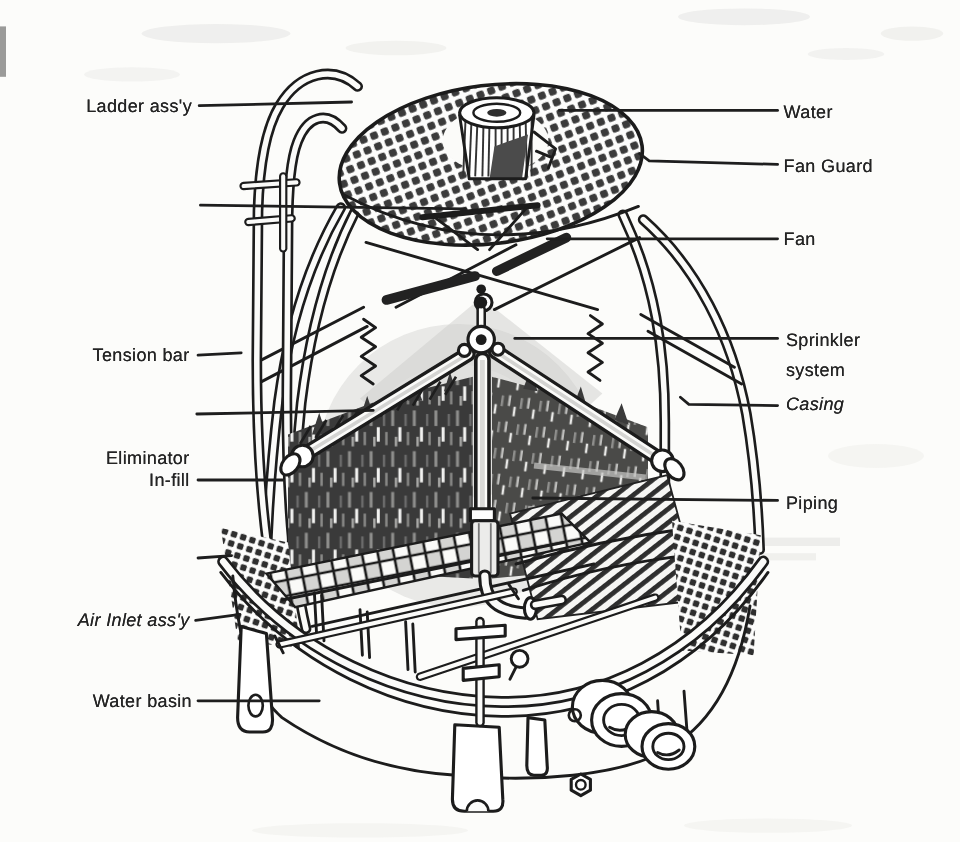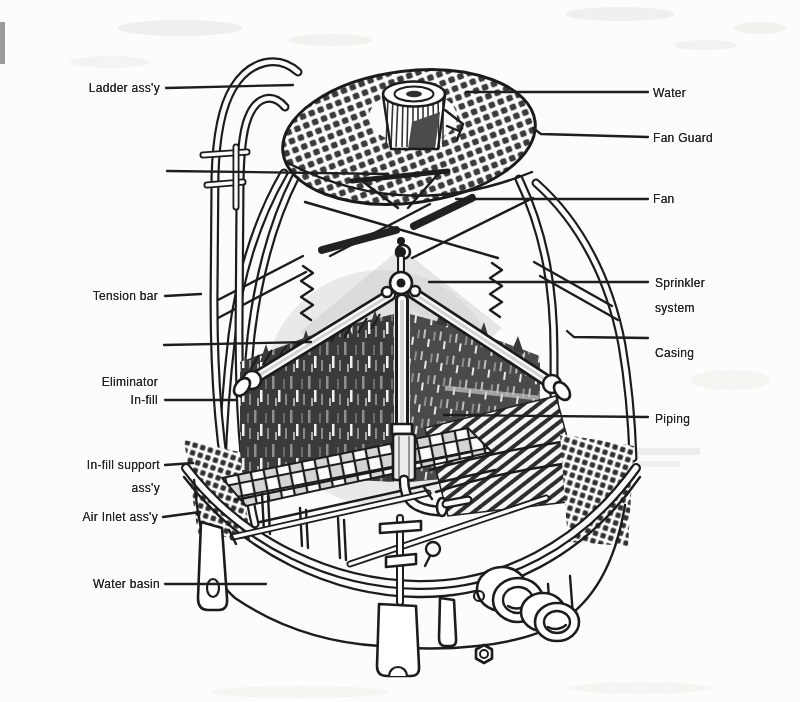--- a/index.html
+++ b/index.html
@@ -1,19 +1,19 @@
 <!DOCTYPE html>
 <html><head>
 <meta charset="utf-8">
 <style>
   html,body{margin:0;padding:0;background:#fff;}
   #stage{position:relative;width:800px;height:702px;background:#fcfcfa;overflow:hidden;
          font-family:"Liberation Sans",sans-serif;}
   #art{position:absolute;inset:0;}
-  .lbl{position:absolute;font-size:12px;line-height:23px;color:#242424;
+  .lbl{position:absolute;font-size:15px;line-height:23px;color:#242424;
        letter-spacing:.3px;white-space:pre-line;text-shadow:0 0 .5px #2a2a2a;}
   .lbl.lft{text-align:right;}
   .o{stroke:#1c1c1c;fill:none;stroke-linecap:round;stroke-linejoin:round;}
   .i{stroke:#fbfbf9;fill:none;stroke-linecap:round;stroke-linejoin:round;}
   .k{stroke:#1c1c1c;fill:none;stroke-width:2.4;stroke-linecap:round;stroke-linejoin:round;}
   .f{fill:#fff;stroke:#1c1c1c;stroke-width:2.6;stroke-linejoin:round;}
   .ldr{stroke:#1e1e1e;stroke-width:2.3;fill:none;stroke-linecap:round;}
 </style>
 </head>
 <body>
@@ -297,26 +297,24 @@
     <path class="ldr" d="M648 282 L429 282"></path>
     <path class="ldr" d="M648 338 L574 337 L567 331"></path>
     <path class="ldr" d="M648 417 L444 415"></path>
   </g>
 </svg>
 
 <div class="lbl lft" style="right:640px;top:77px;">Ladder ass'y</div>
 <div class="lbl lft" style="right:642px;top:285px;margin-left:44px;">Tension bar</div>
 <div class="lbl lft" style="right:642px;top:334px;margin-top:37px;">Eliminator</div>
 <div class="lbl lft" style="right:642px;top:389px;text-align:center;">In-fill</div>
-<div class="lbl lft" style="right:640px;top:454px;">In-fill support
-ass'y</div>
-<div class="lbl lft" style="right:642px;top:506px;">Air Inlet ass'y</div>
+<div class="lbl lft" style="right:642px;top:506px;font-style:italic;">Air Inlet ass'y</div>
 <div class="lbl lft" style="right:640px;top:573px;text-align:center;">Water basin</div>
 
 <div class="lbl" style="left:653px;top:82px;">Water</div>
 <div class="lbl" style="left:653px;top:127px;">Fan Guard</div>
 <div class="lbl" style="left:653px;top:188px;">Fan</div>
 <div class="lbl" style="left:655px;top:271px;line-height:25px;">Sprinkler
 system</div>
-<div class="lbl" style="left:655px;top:342px;">Casing</div>
+<div class="lbl" style="left:655px;top:326px;font-style:italic;">Casing</div>
 <div class="lbl" style="left:655px;top:408px;text-align:right;">Piping</div>
 
 </div>
 
 </body></html>

